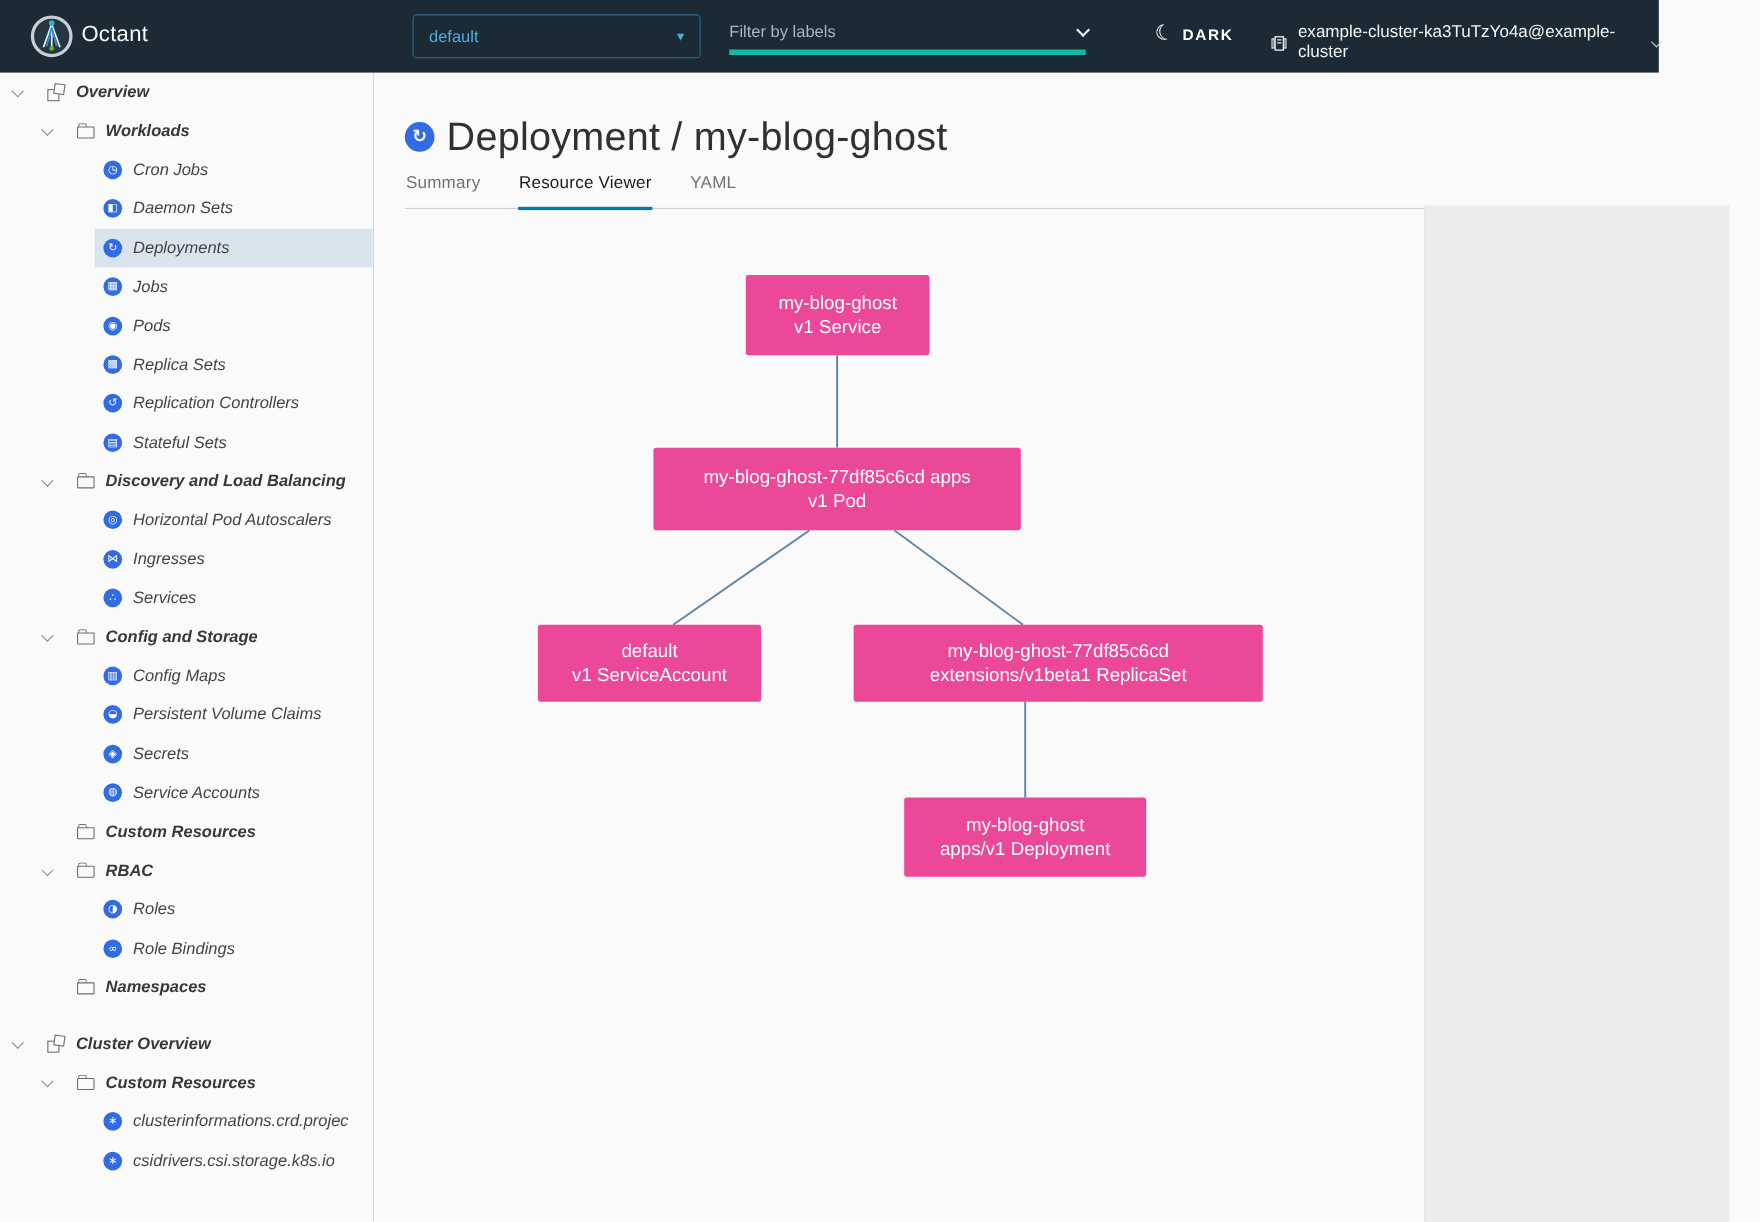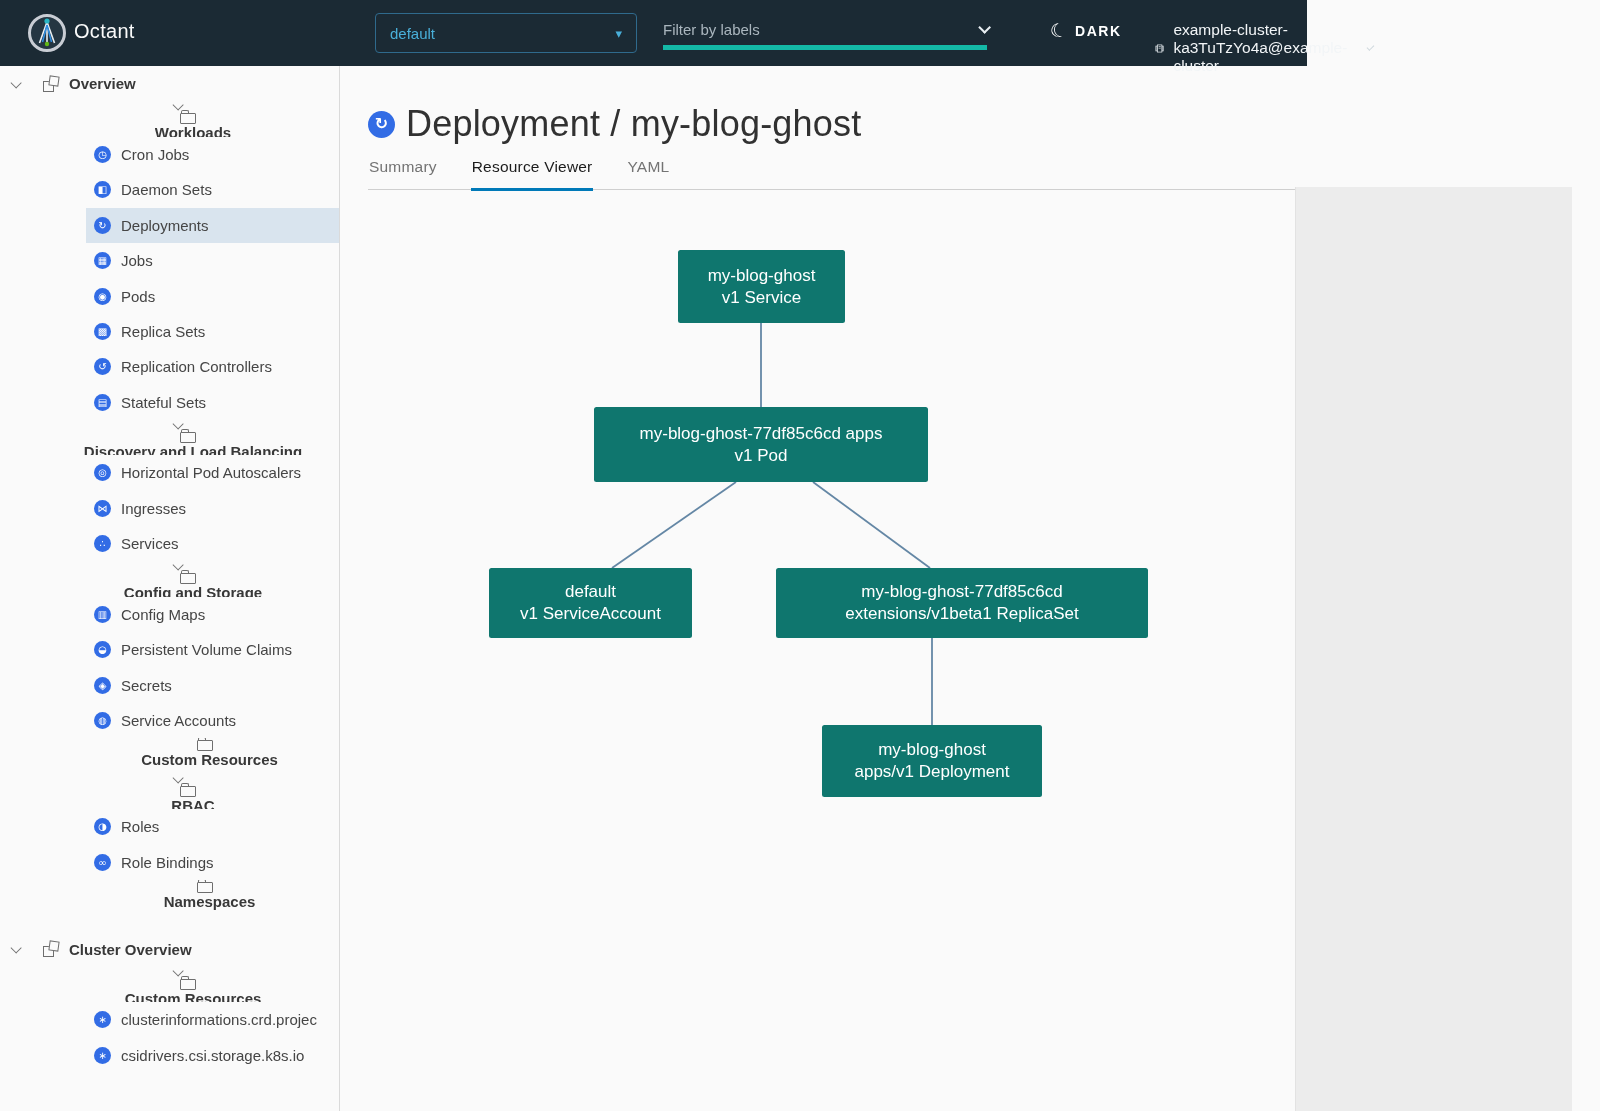--- a/index.html
+++ b/index.html
@@ -1,20 +1,20 @@
 <!DOCTYPE html>
 <html><head>
 <meta charset="utf-8">
 <style>
   * { box-sizing: border-box; margin: 0; padding: 0; }
   html,body { width:1600px; height:1111px; overflow:hidden; background:#fafafa;
               font-family:"Liberation Sans","DejaVu Sans",sans-serif; }
 
   
-  .header { position:absolute; top:0; left:0; width:1307px; height:66px;
+  .header { position:absolute; top:0; left:0; width:1508px; height:66px;
             background:#1b2a34; color:#fafafa; z-index:10; }
   .logo { position:absolute; left:27px; top:13px; width:40px; height:40px; }
   .app-name { position:absolute; left:74px; top:20px; font-size:20px; font-weight:400;
               color:#fafafa; letter-spacing:.3px; }
   .ns-dropdown { position:absolute; left:375px; top:13px; width:262px; height:40px;
                  border:1px solid #3c7fa0; border:1px solid #2f6a8d; border-radius:4px;
                  color:#49afd9; font-size:15px; display:flex; align-items:center;
                  padding:0 14px; cursor:pointer; }
   .ns-caret { margin-left:auto; font-size:13px; color:#49afd9; }
   .filter-wrap { position:absolute; left:663px; top:13px; width:324px; height:37px;
@@ -32,24 +32,24 @@
              gap:9px; cursor:pointer; }
   .context-label { font-size:15.5px; color:#f2f5f7; }
   .ctx-chev { width:7px; height:7px; border-right:1.5px solid #cfd8dd; border-bottom:1.5px solid #cfd8dd;
               transform:rotate(45deg) translateY(-2px); }
 
   
   .sidebar { position:absolute; top:66px; left:0; width:340px; bottom:0; background:#fafafa;
              border-right:1px solid #dadada; overflow:hidden; z-index:5; }
   .row { height:35.4px; display:flex; align-items:center; cursor:pointer;
          white-space:nowrap; overflow:hidden; }
-  .row .label { font-size:15px; color:#454545; margin-left:10px; overflow:hidden; }
+  .row .label { font-size:15px; color:#454545; margin-left:10px; overflow:hidden;font-style:italic; }
   .row.bold .label { font-weight:700; color:#383838; }
   .row.d0 { padding-left:10px; }
-  .row.d1 { padding-left:37px;flex-direction:column; }
+  .row.d1 { padding-left:37px; }
   .row.d1.nochev { padding-left:70px; }
   .row.d2 { padding-left:94px; }
   .row.sel { margin-left:86px; padding-left:8px; background:#d9e4ee; }
   .chev { width:10px; height:10px; border-right:1.5px solid #707070; border-bottom:1.5px solid #707070;
           transform:rotate(45deg) scale(.78) translateY(-2px); flex:none; margin-right:23px; }
   .kicon { width:17px; height:17px; border-radius:50%; background:#326ce5; color:#fff;
            font-size:10px; line-height:17px; text-align:center; flex:none;
            font-family:"DejaVu Sans",sans-serif; }
   .folder { width:16px; height:11px; border:1.5px solid #6e6e6e; border-radius:1px;
             position:relative; flex:none; margin-top:2px; }
@@ -70,21 +70,21 @@
                 font-family:"DejaVu Sans",sans-serif; }
   .page-title { font-size:36px; font-weight:400; color:#313131; letter-spacing:.2px; }
   .tabbar { position:absolute; left:27px; top:84px; width:1204px; border-bottom:1px solid #cfcfcf;
             display:flex; gap:33px; }
   .tab { font-size:15.5px; color:#737373; padding:8px 1px 12px 1px; cursor:pointer;
          border-bottom:3px solid transparent; margin-bottom:-2px; letter-spacing:.2px; }
   .tab.active { color:#1b1b1b; border-bottom-color:#0079b8; }
 
   .graph { position:absolute; left:0; top:117px; width:1259px; height:928px; }
   .edges { position:absolute; left:0; top:0; }
-  .gnode { position:absolute; background:#0f766e; color:#fff; border-radius:2.5px;
+  .gnode { position:absolute; background:#ec4899; color:#fff; border-radius:2.5px;
            display:flex; flex-direction:column; align-items:center; justify-content:center;
            font-size:17px; line-height:1.28; text-align:center; cursor:pointer; }
   .side-panel { position:absolute; left:954px; top:4px; width:277px; height:924px;
                 background:#ececec; border-left:1px solid #e2e2e2; }
 </style>
 </head>
 <body>
 
 <div class="header">
   <svg class="logo" viewBox="0 0 40 40">

